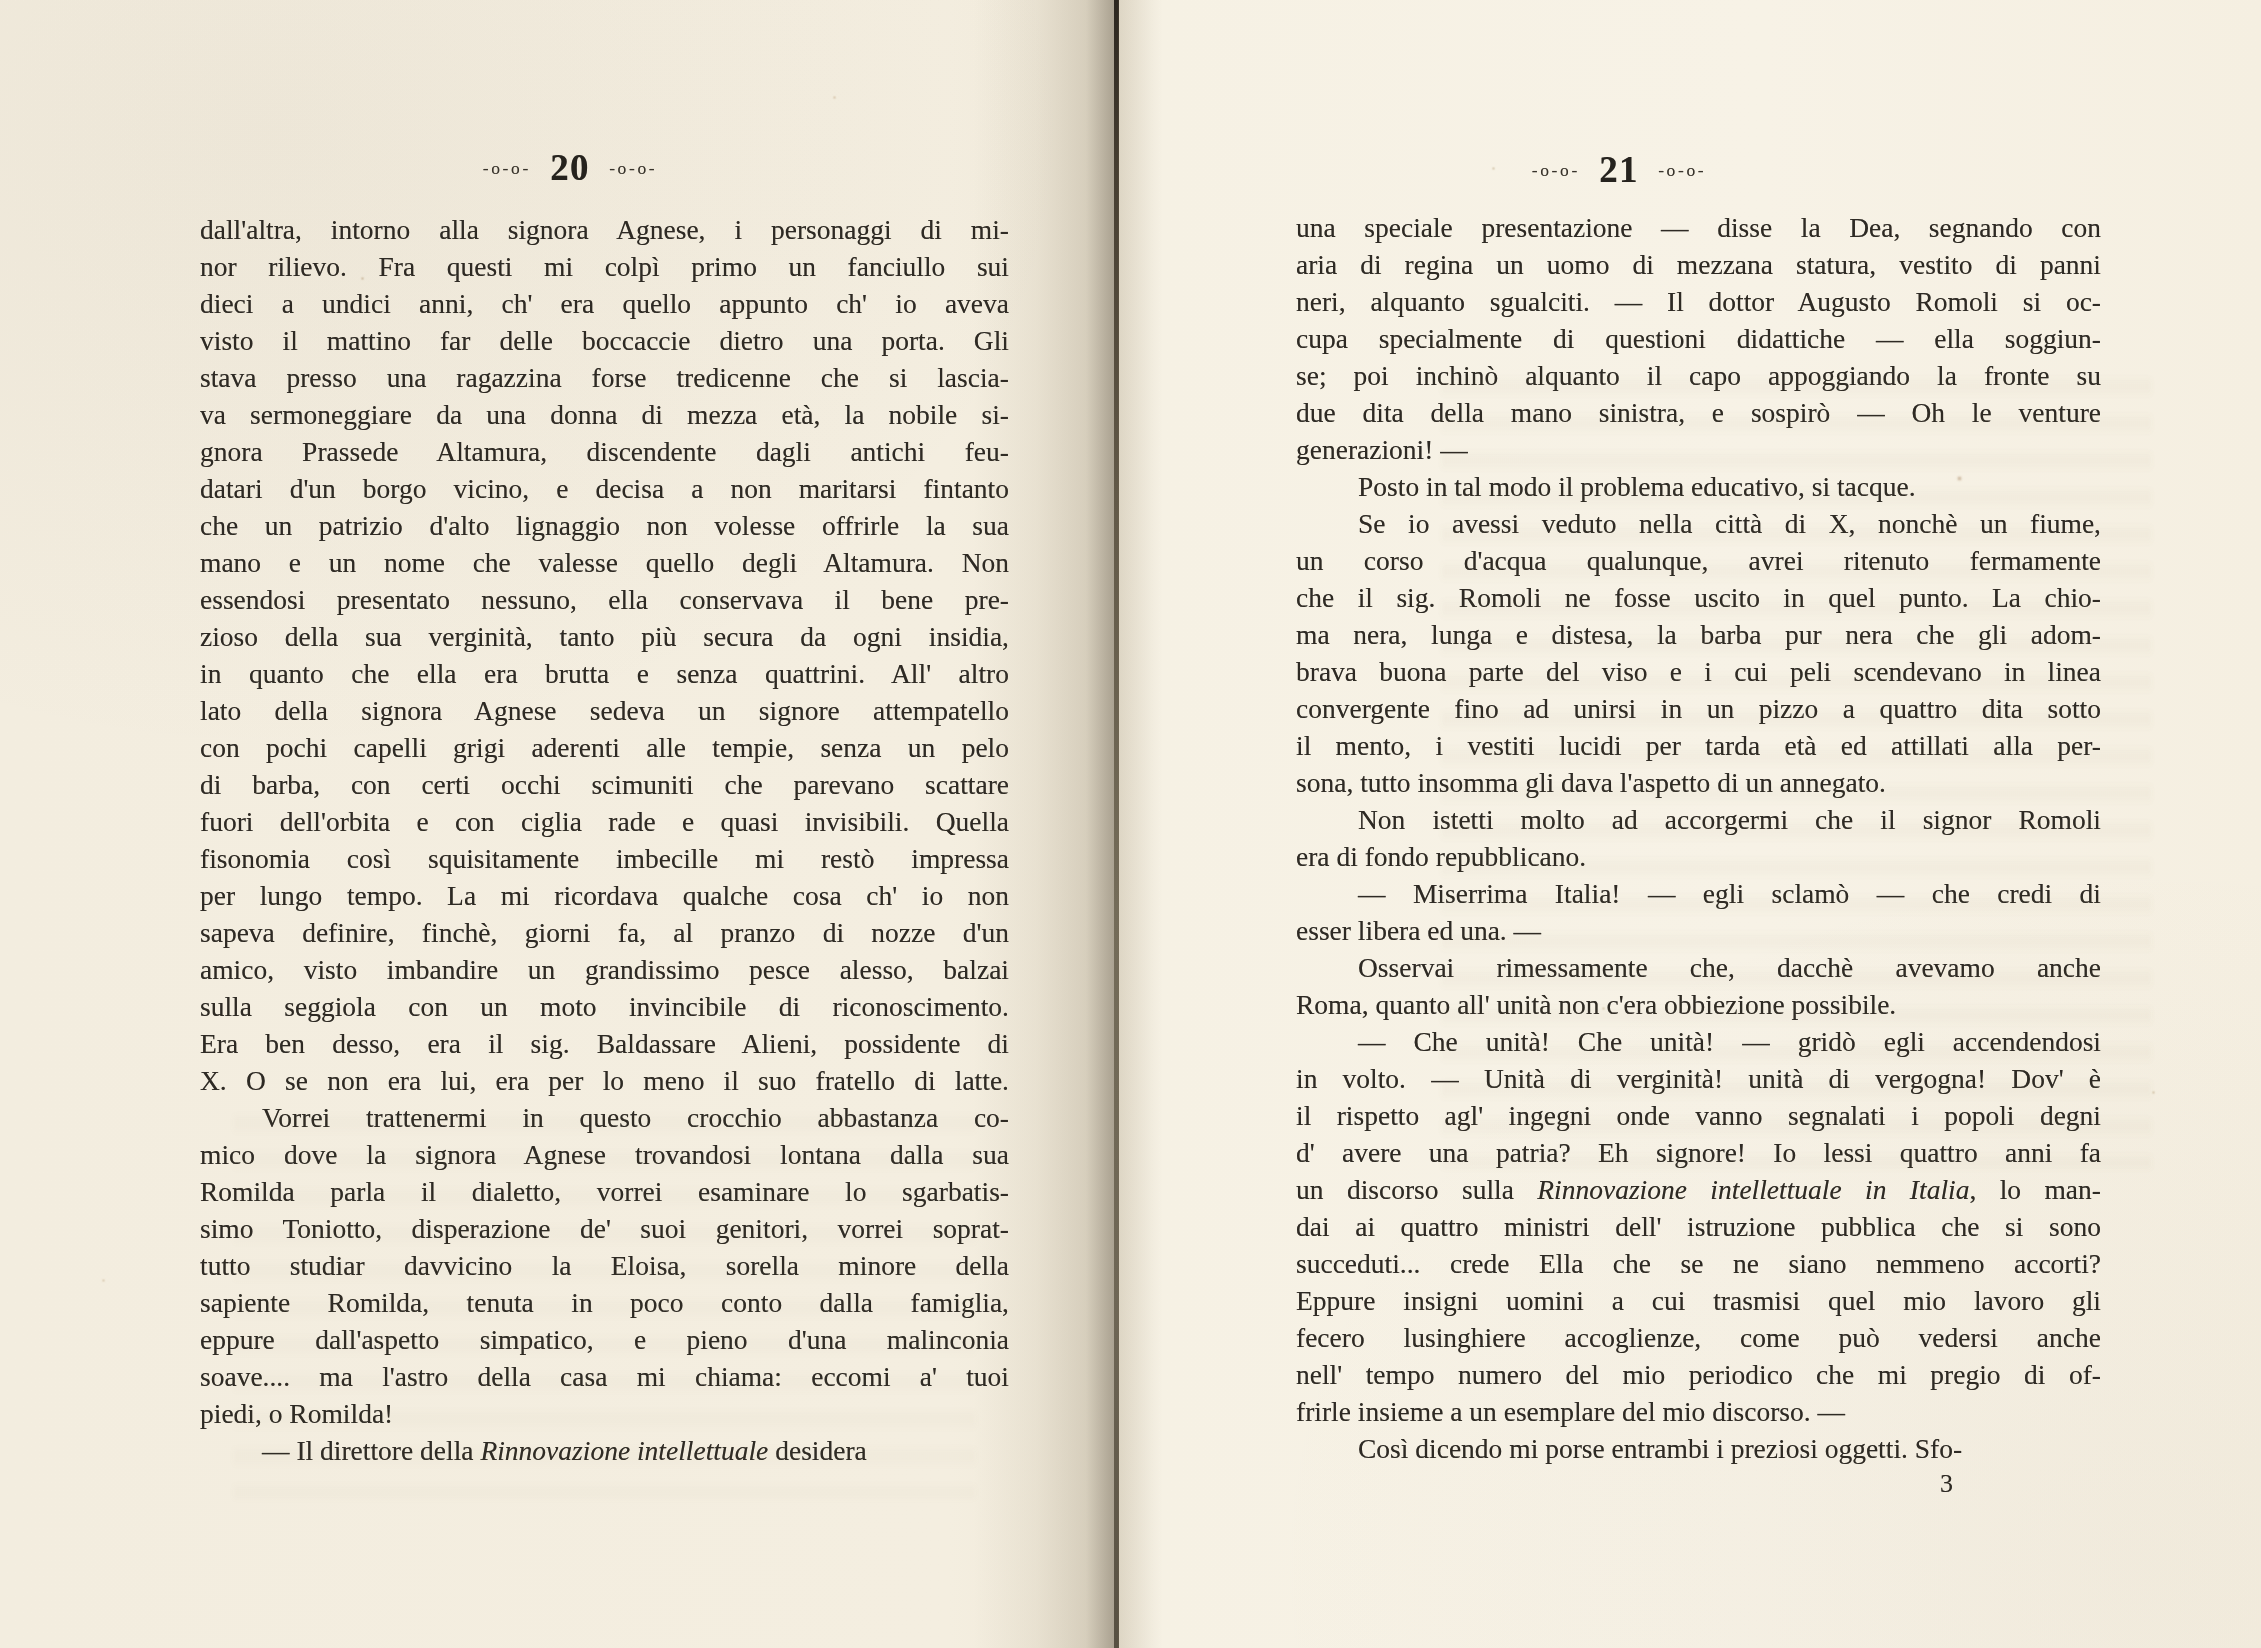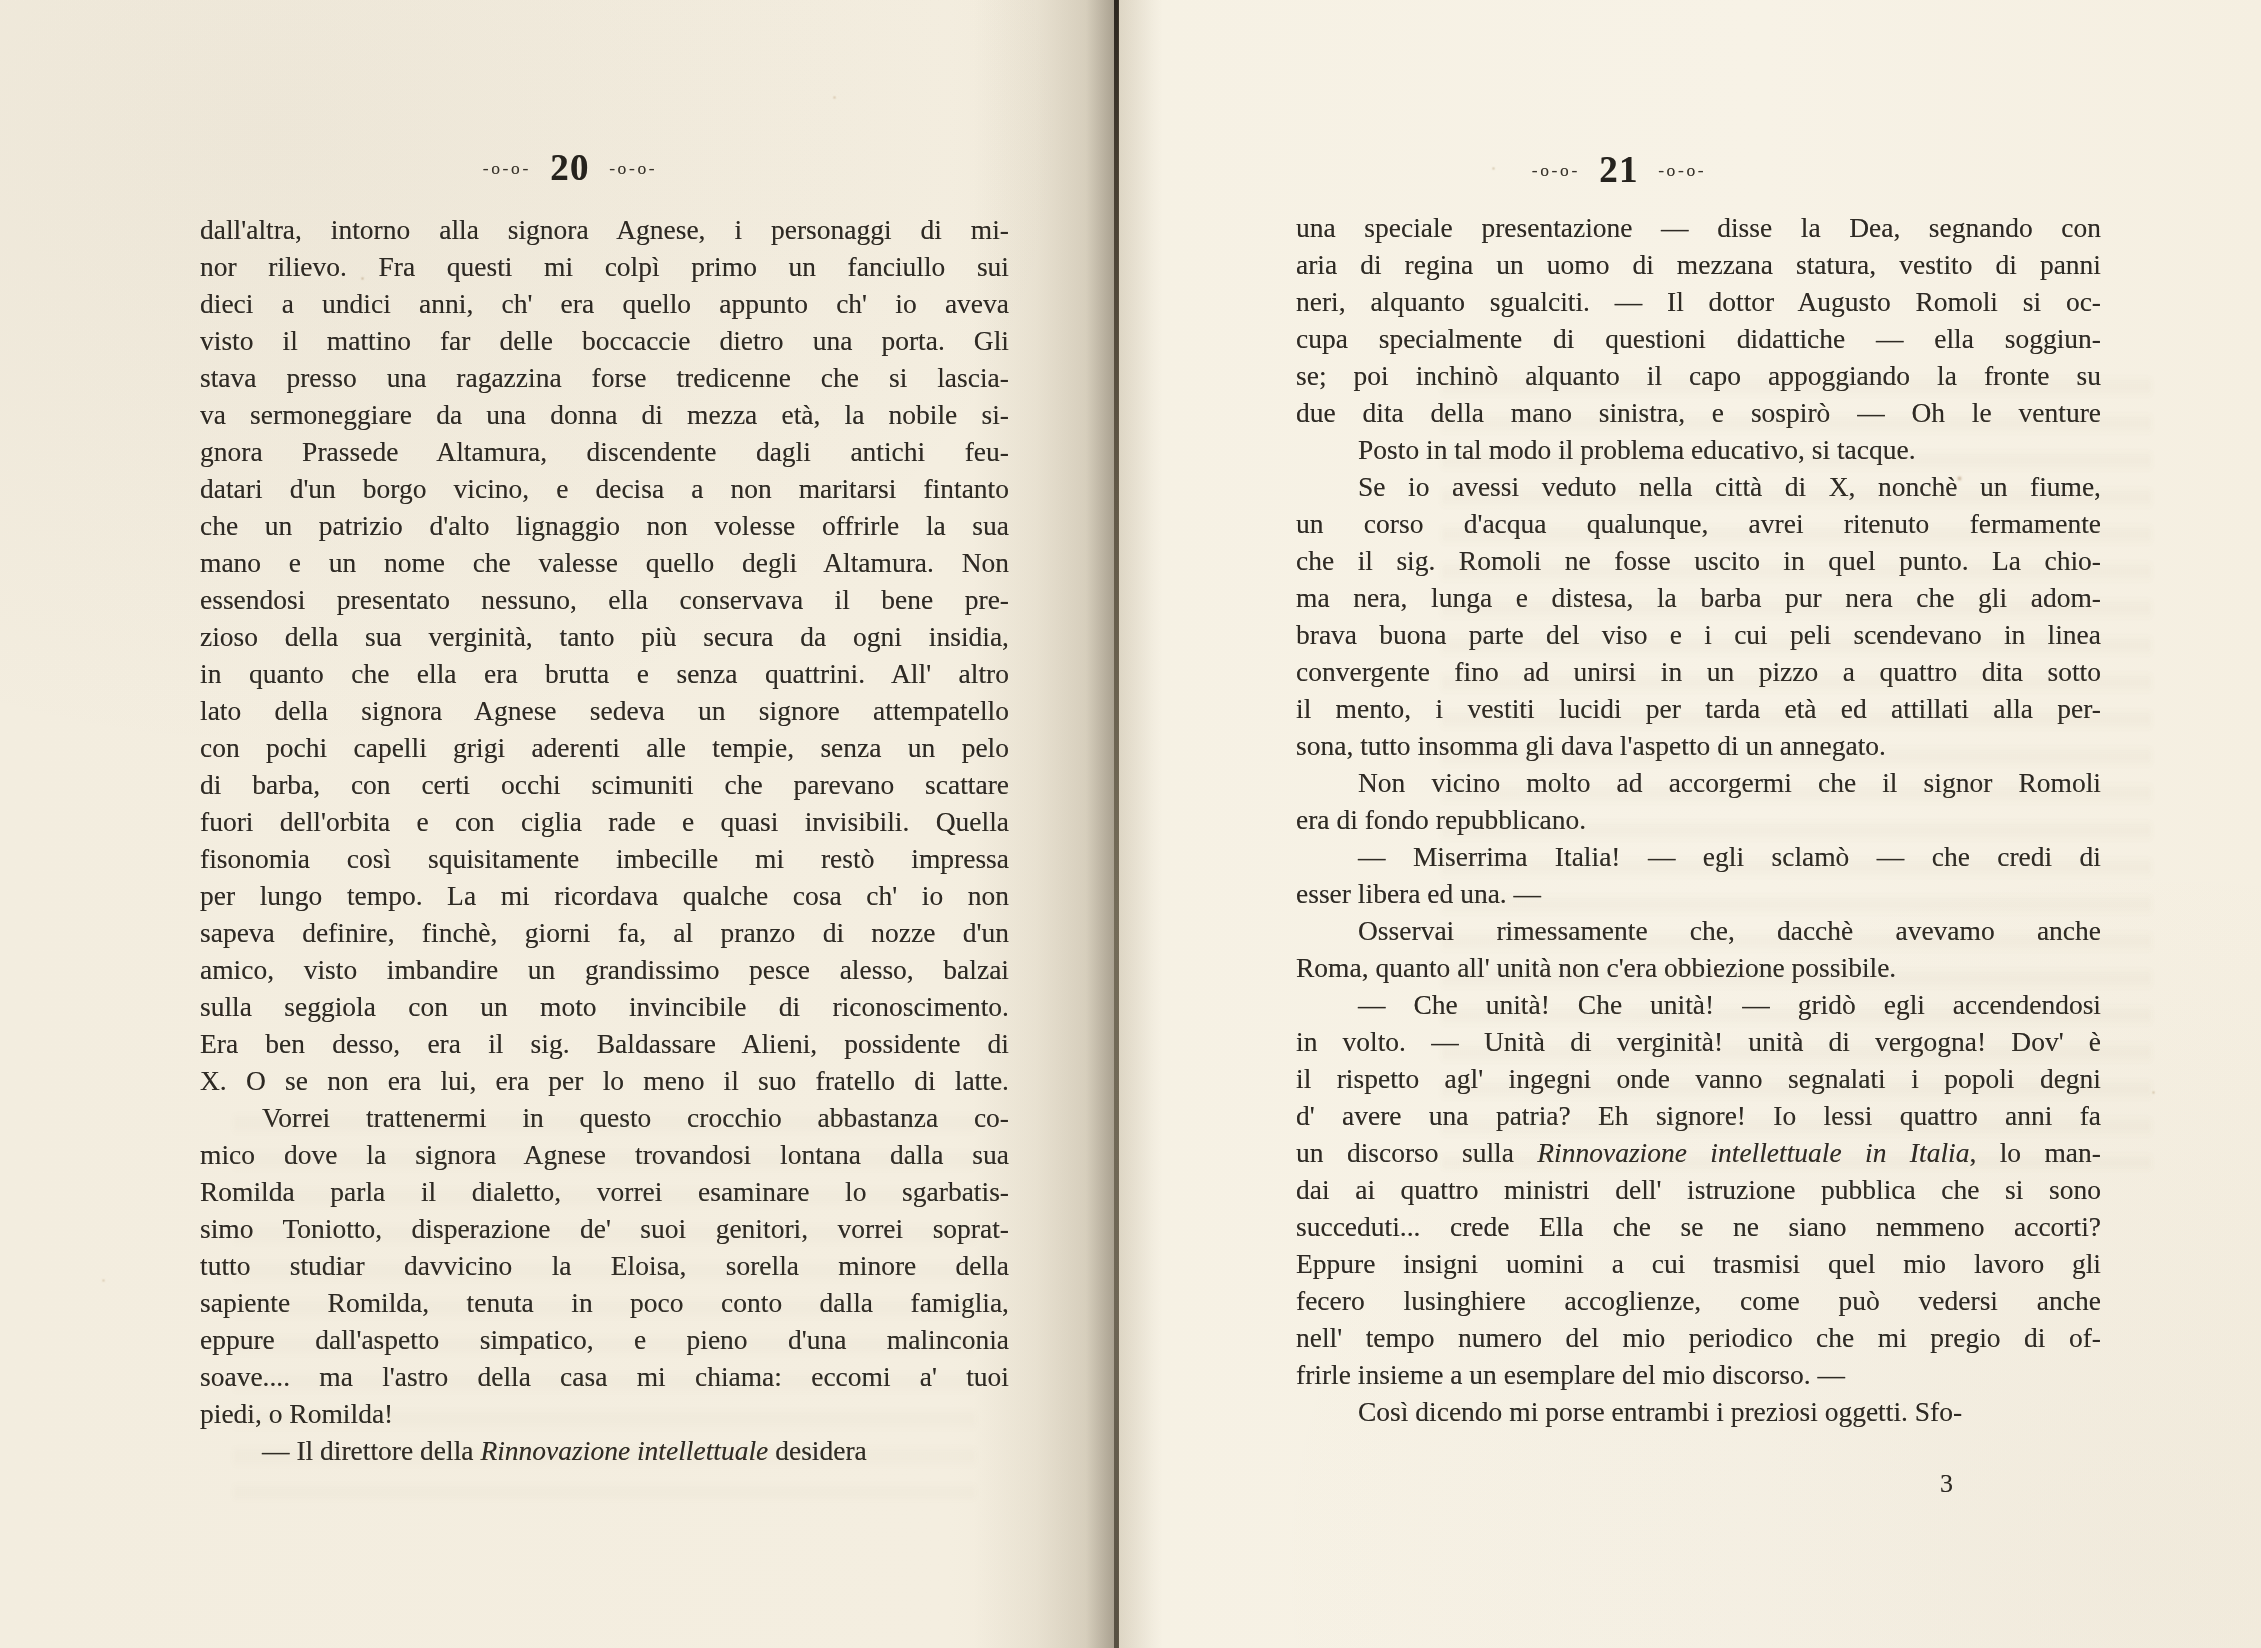--- a/index.html
+++ b/index.html
@@ -141,30 +141,31 @@
       <span class="page-num">21</span>
       <span class="ornament">-o-o-</span>
     </div>
     <div class="textblock" style="left:178px; top:209px; width:805px;font-family:Liberation Serif, serif;">
         <div class="line"><span>una speciale presentazione — disse la Dea, segnando con</span></div>
         <div class="line"><span>aria di regina un uomo di mezzana statura, vestito di panni</span></div>
         <div class="line"><span>neri, alquanto sgualciti. — Il dottor Augusto Romoli si oc-</span></div>
         <div class="line"><span>cupa specialmente di questioni didattiche — ella soggiun-</span></div>
         <div class="line"><span>se; poi inchinò alquanto il capo appoggiando la fronte su</span></div>
         <div class="line"><span>due dita della mano sinistra, e sospirò — Oh le venture</span></div>
+        <div class="line nj"><span>generazioni! —</span></div>
         <div class="line ind nj"><span>Posto in tal modo il problema educativo, si tacque.</span></div>
         <div class="line ind"><span>Se io avessi veduto nella città di X, nonchè un fiume,</span></div>
         <div class="line"><span>un corso d'acqua qualunque, avrei ritenuto fermamente</span></div>
         <div class="line"><span>che il sig. Romoli ne fosse uscito in quel punto. La chio-</span></div>
         <div class="line"><span>ma nera, lunga e distesa, la barba pur nera che gli adom-</span></div>
         <div class="line"><span>brava buona parte del viso e i cui peli scendevano in linea</span></div>
         <div class="line"><span>convergente fino ad unirsi in un pizzo a quattro dita sotto</span></div>
         <div class="line"><span>il mento, i vestiti lucidi per tarda età ed attillati alla per-</span></div>
         <div class="line nj"><span>sona, tutto insomma gli dava l'aspetto di un annegato.</span></div>
-        <div class="line ind"><span>Non vicino molto ad accorgermi che il signor Romoli</span></div>
+        <div class="line ind"><span>Non istetti molto ad accorgermi che il signor Romoli</span></div>
         <div class="line nj"><span>era di fondo repubblicano.</span></div>
         <div class="line ind"><span>— Miserrima Italia! — egli sclamò — che credi di</span></div>
         <div class="line nj"><span>esser libera ed una. —</span></div>
         <div class="line ind"><span>Osservai rimessamente che, dacchè avevamo anche</span></div>
         <div class="line nj"><span>Roma, quanto all' unità non c'era obbiezione possibile.</span></div>
         <div class="line ind"><span>— Che unità! Che unità! — gridò egli accendendosi</span></div>
         <div class="line"><span>in volto. — Unità di verginità! unità di vergogna! Dov' è</span></div>
         <div class="line"><span>il rispetto agl' ingegni onde vanno segnalati i popoli degni</span></div>
         <div class="line"><span>d' avere una patria? Eh signore! Io lessi quattro anni fa</span></div>
         <div class="line"><span>un discorso sulla </span><span class="em">Rinnovazione intellettuale in Italia</span><span>, lo man-</span></div>

